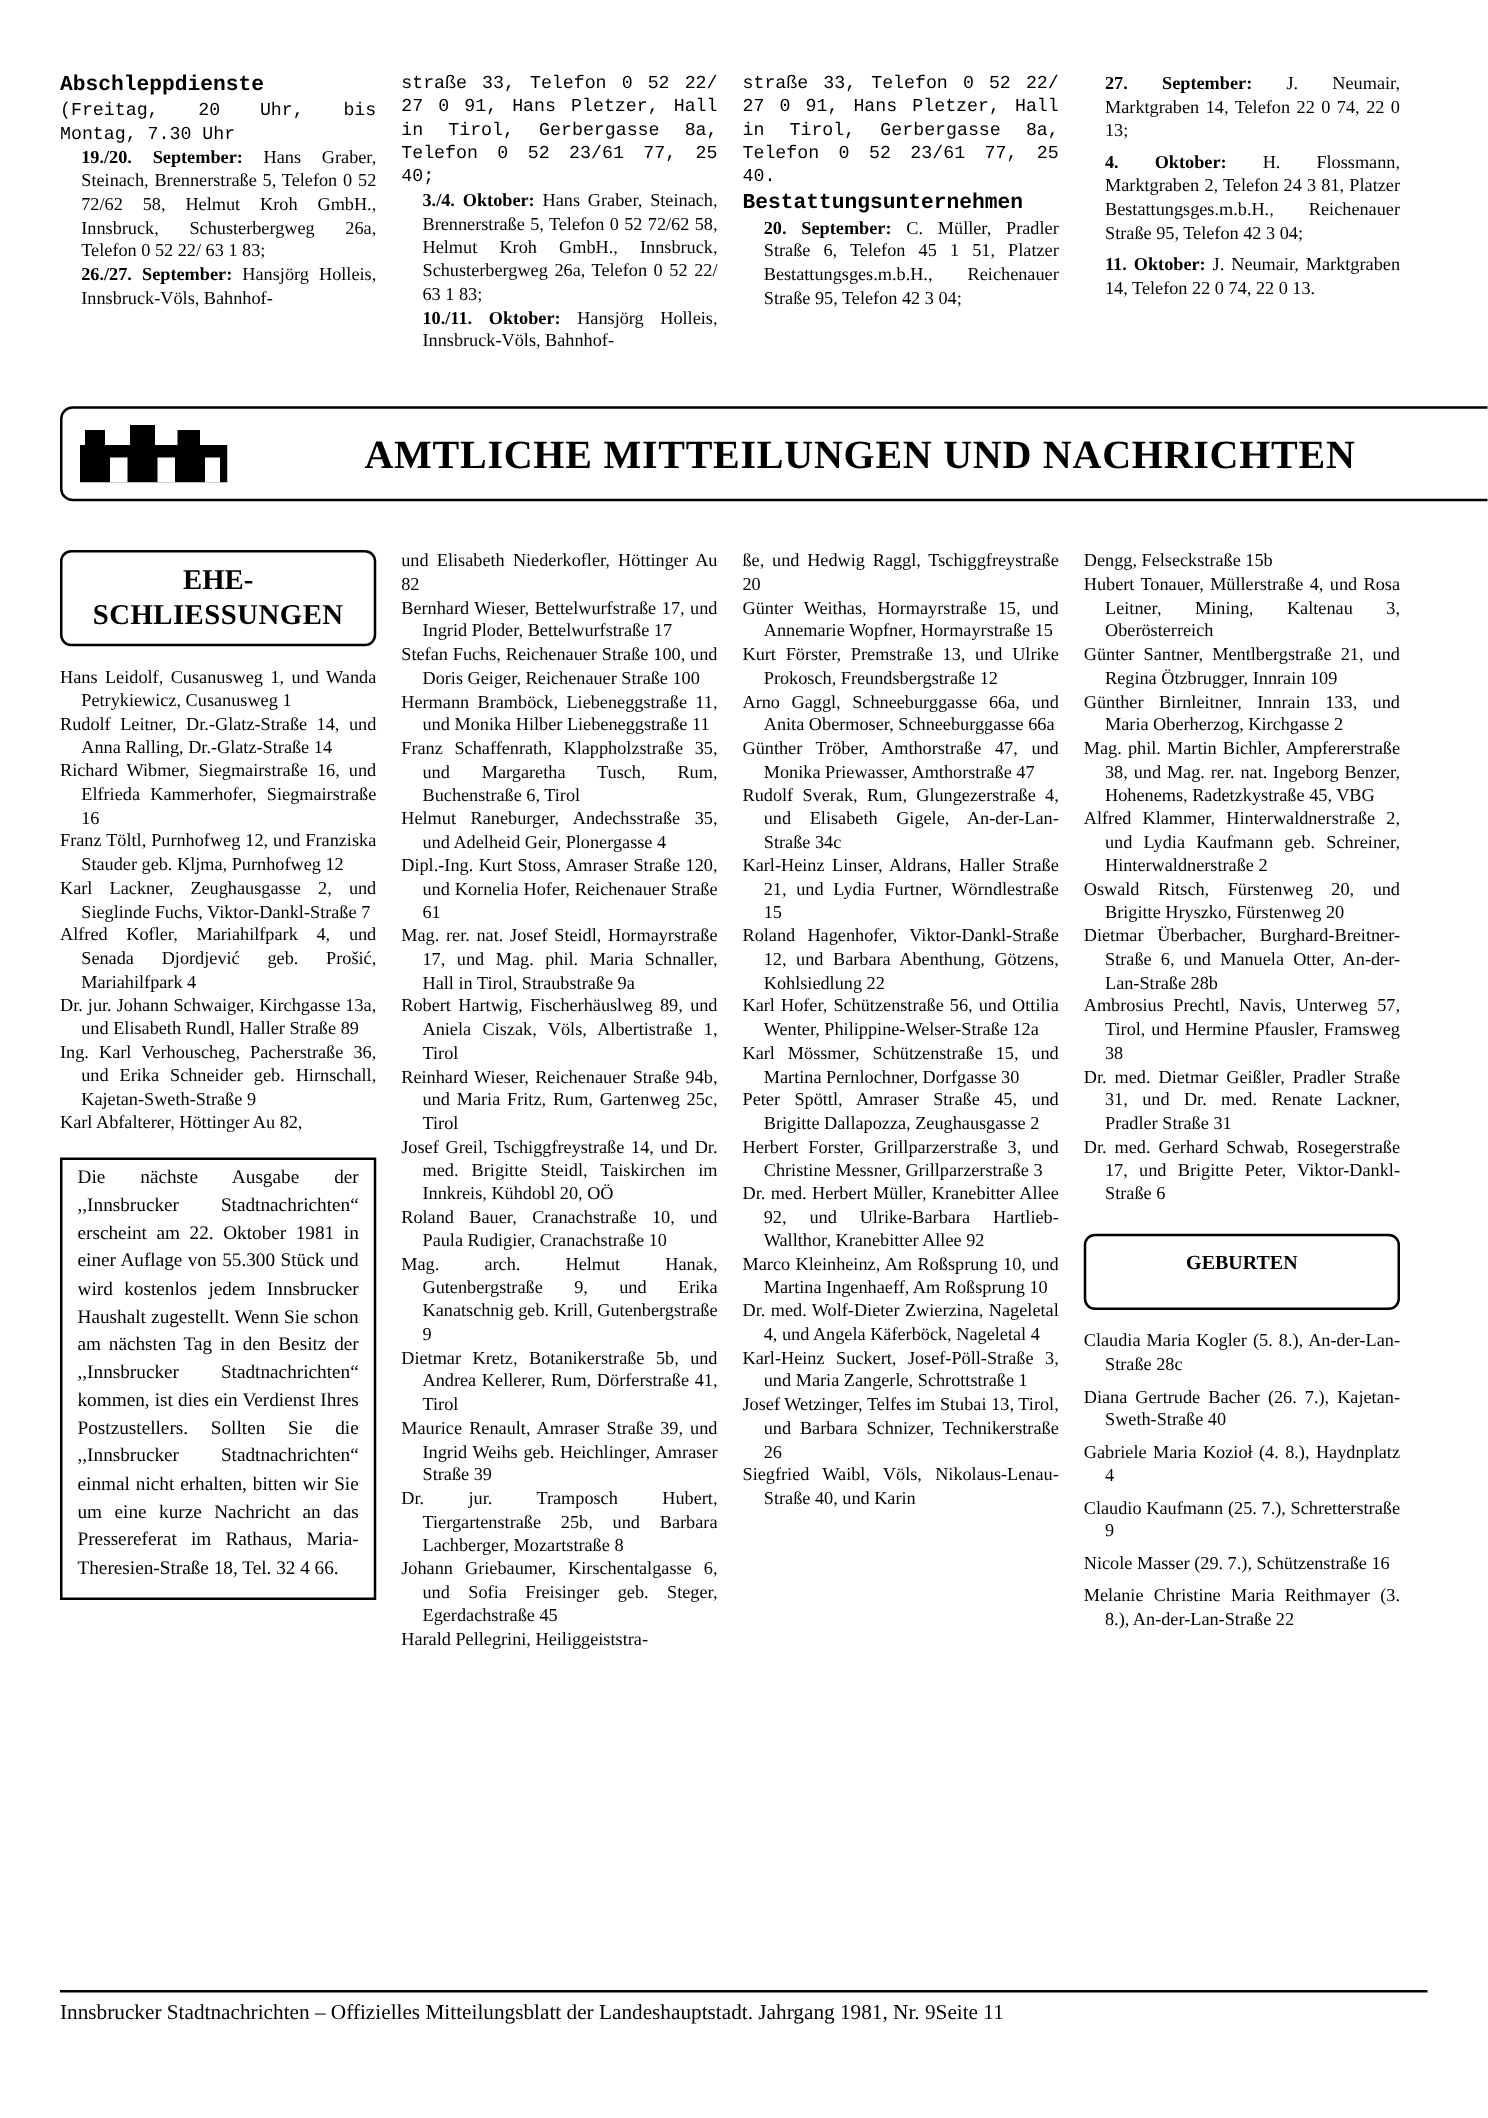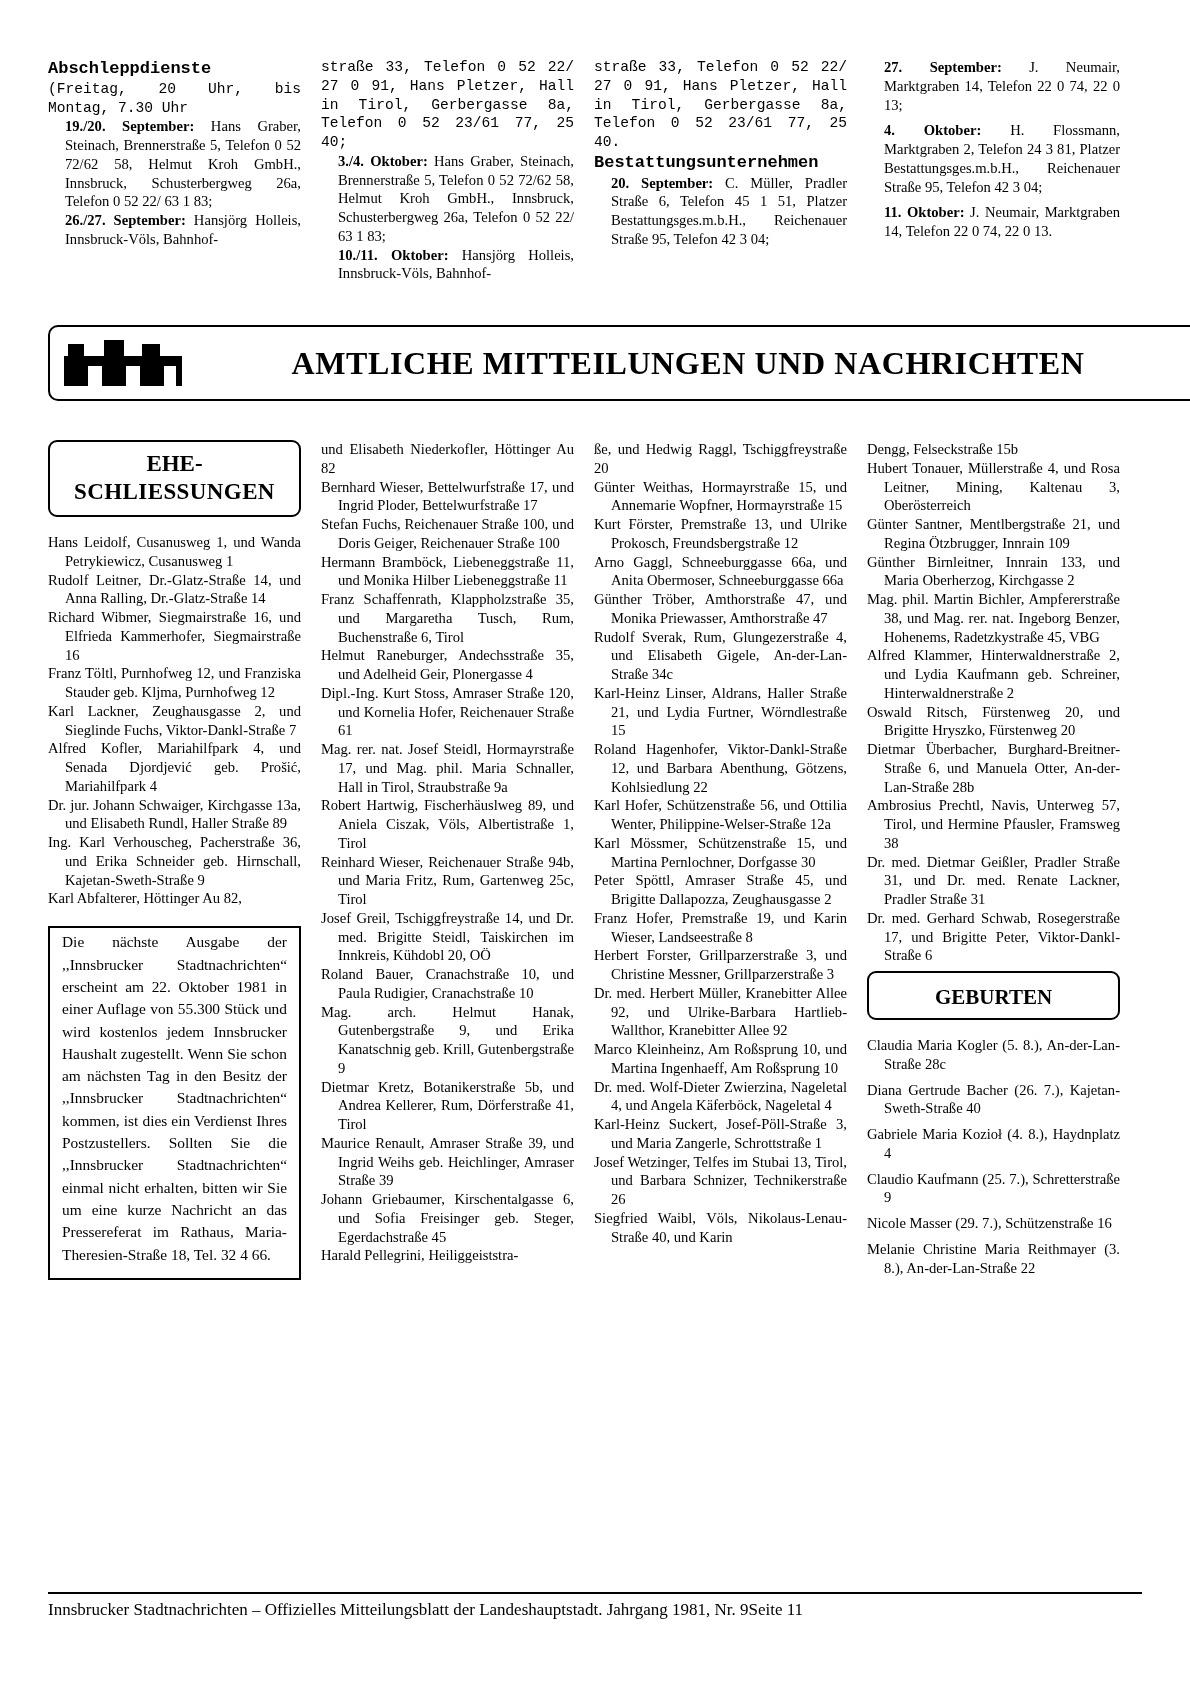--- a/index.html
+++ b/index.html
@@ -128,23 +128,23 @@
     margin: 0 0 16px 0;
     line-height: 1.2;
   }
   .head-box .l1 { display: block; }
   .head-box .l2 { display: block; letter-spacing: 0.4px;}
   .head-box2 {
     border: 2px solid #000;
     border-radius: 9px;
     text-align: center;
     font-weight: bold;
-    font-size: 21px;
-    padding: 12px 4px 8px 4px;
-    margin: 6px 0 16px 0;
+    font-size: 16px;
+    padding: 12px 4px 26px 4px;
+    margin: 22px 0 16px 0;
     line-height: 1.2;
   }
   
   .notice-box {
     border: 2px solid #000;
     box-sizing: border-box;
     padding: 3px 12px 12px 12px;
     margin-top: 18px;
     font-size: 15.4px;
     line-height: 1.45;
@@ -253,37 +253,37 @@
       <p>Helmut Raneburger, Andechsstraße 35, und Adelheid Geir, Plonergasse 4</p>
       <p>Dipl.-Ing. Kurt Stoss, Amraser Straße 120, und Kornelia Hofer, Reichenauer Straße 61</p>
       <p>Mag. rer. nat. Josef Steidl, Hormayrstraße 17, und Mag. phil. Maria Schnaller, Hall in Tirol, Straubstraße 9a</p>
       <p>Robert Hartwig, Fischerhäuslweg 89, und Aniela Ciszak, Völs, Albertistraße 1, Tirol</p>
       <p>Reinhard Wieser, Reichenauer Straße 94b, und Maria Fritz, Rum, Gartenweg 25c, Tirol</p>
       <p>Josef Greil, Tschiggfreystraße 14, und Dr. med. Brigitte Steidl, Taiskirchen im Innkreis, Kühdobl 20, OÖ</p>
       <p>Roland Bauer, Cranachstraße 10, und Paula Rudigier, Cranachstraße 10</p>
       <p>Mag. arch. Helmut Hanak, Gutenbergstraße 9, und Erika Kanatschnig geb. Krill, Gutenbergstraße 9</p>
       <p>Dietmar Kretz, Botanikerstraße 5b, und Andrea Kellerer, Rum, Dörferstraße 41, Tirol</p>
       <p>Maurice Renault, Amraser Straße 39, und Ingrid Weihs geb. Heichlinger, Amraser Straße 39</p>
+      <p>Dr. jur. Tramposch Hubert, Tiergartenstraße 25b, und Barbara Lachberger, Mozartstraße 8</p>
       <p>Johann Griebaumer, Kirschentalgasse 6, und Sofia Freisinger geb. Steger, Egerdachstraße 45</p>
       <p>Harald Pellegrini, Heiliggeiststra-</p>
     </div>
 
     <div class="col">
       <p class="flat">ße, und Hedwig Raggl, Tschiggfreystraße 20</p>
       <p>Günter Weithas, Hormayrstraße 15, und Annemarie Wopfner, Hormayrstraße 15</p>
       <p>Kurt Förster, Premstraße 13, und Ulrike Prokosch, Freundsbergstraße 12</p>
       <p>Arno Gaggl, Schneeburggasse 66a, und Anita Obermoser, Schneeburggasse 66a</p>
       <p>Günther Tröber, Amthorstraße 47, und Monika Priewasser, Amthorstraße 47</p>
       <p>Rudolf Sverak, Rum, Glungezerstraße 4, und Elisabeth Gigele, An-der-Lan-Straße 34c</p>
       <p>Karl-Heinz Linser, Aldrans, Haller Straße 21, und Lydia Furtner, Wörndlestraße 15</p>
       <p>Roland Hagenhofer, Viktor-Dankl-Straße 12, und Barbara Abenthung, Götzens, Kohlsiedlung 22</p>
       <p>Karl Hofer, Schützenstraße 56, und Ottilia Wenter, Philippine-Welser-Straße 12a</p>
       <p>Karl Mössmer, Schützenstraße 15, und Martina Pernlochner, Dorfgasse 30</p>
       <p>Peter Spöttl, Amraser Straße 45, und Brigitte Dallapozza, Zeughausgasse 2</p>
-      <p>Franz Hofer, Premstraße 19, und Karin Wieser, Landseestraße 8</p>
       <p>Herbert Forster, Grillparzerstraße 3, und Christine Messner, Grillparzerstraße 3</p>
       <p>Dr. med. Herbert Müller, Kranebitter Allee 92, und Ulrike-Barbara Hartlieb-Wallthor, Kranebitter Allee 92</p>
       <p>Marco Kleinheinz, Am Roßsprung 10, und Martina Ingenhaeff, Am Roßsprung 10</p>
       <p>Dr. med. Wolf-Dieter Zwierzina, Nageletal 4, und Angela Käferböck, Nageletal 4</p>
       <p>Karl-Heinz Suckert, Josef-Pöll-Straße 3, und Maria Zangerle, Schrottstraße 1</p>
       <p>Josef Wetzinger, Telfes im Stubai 13, Tirol, und Barbara Schnizer, Technikerstraße 26</p>
       <p>Siegfried Waibl, Völs, Nikolaus-Lenau-Straße 40, und Karin</p>
     </div>
 
     <div class="col">

